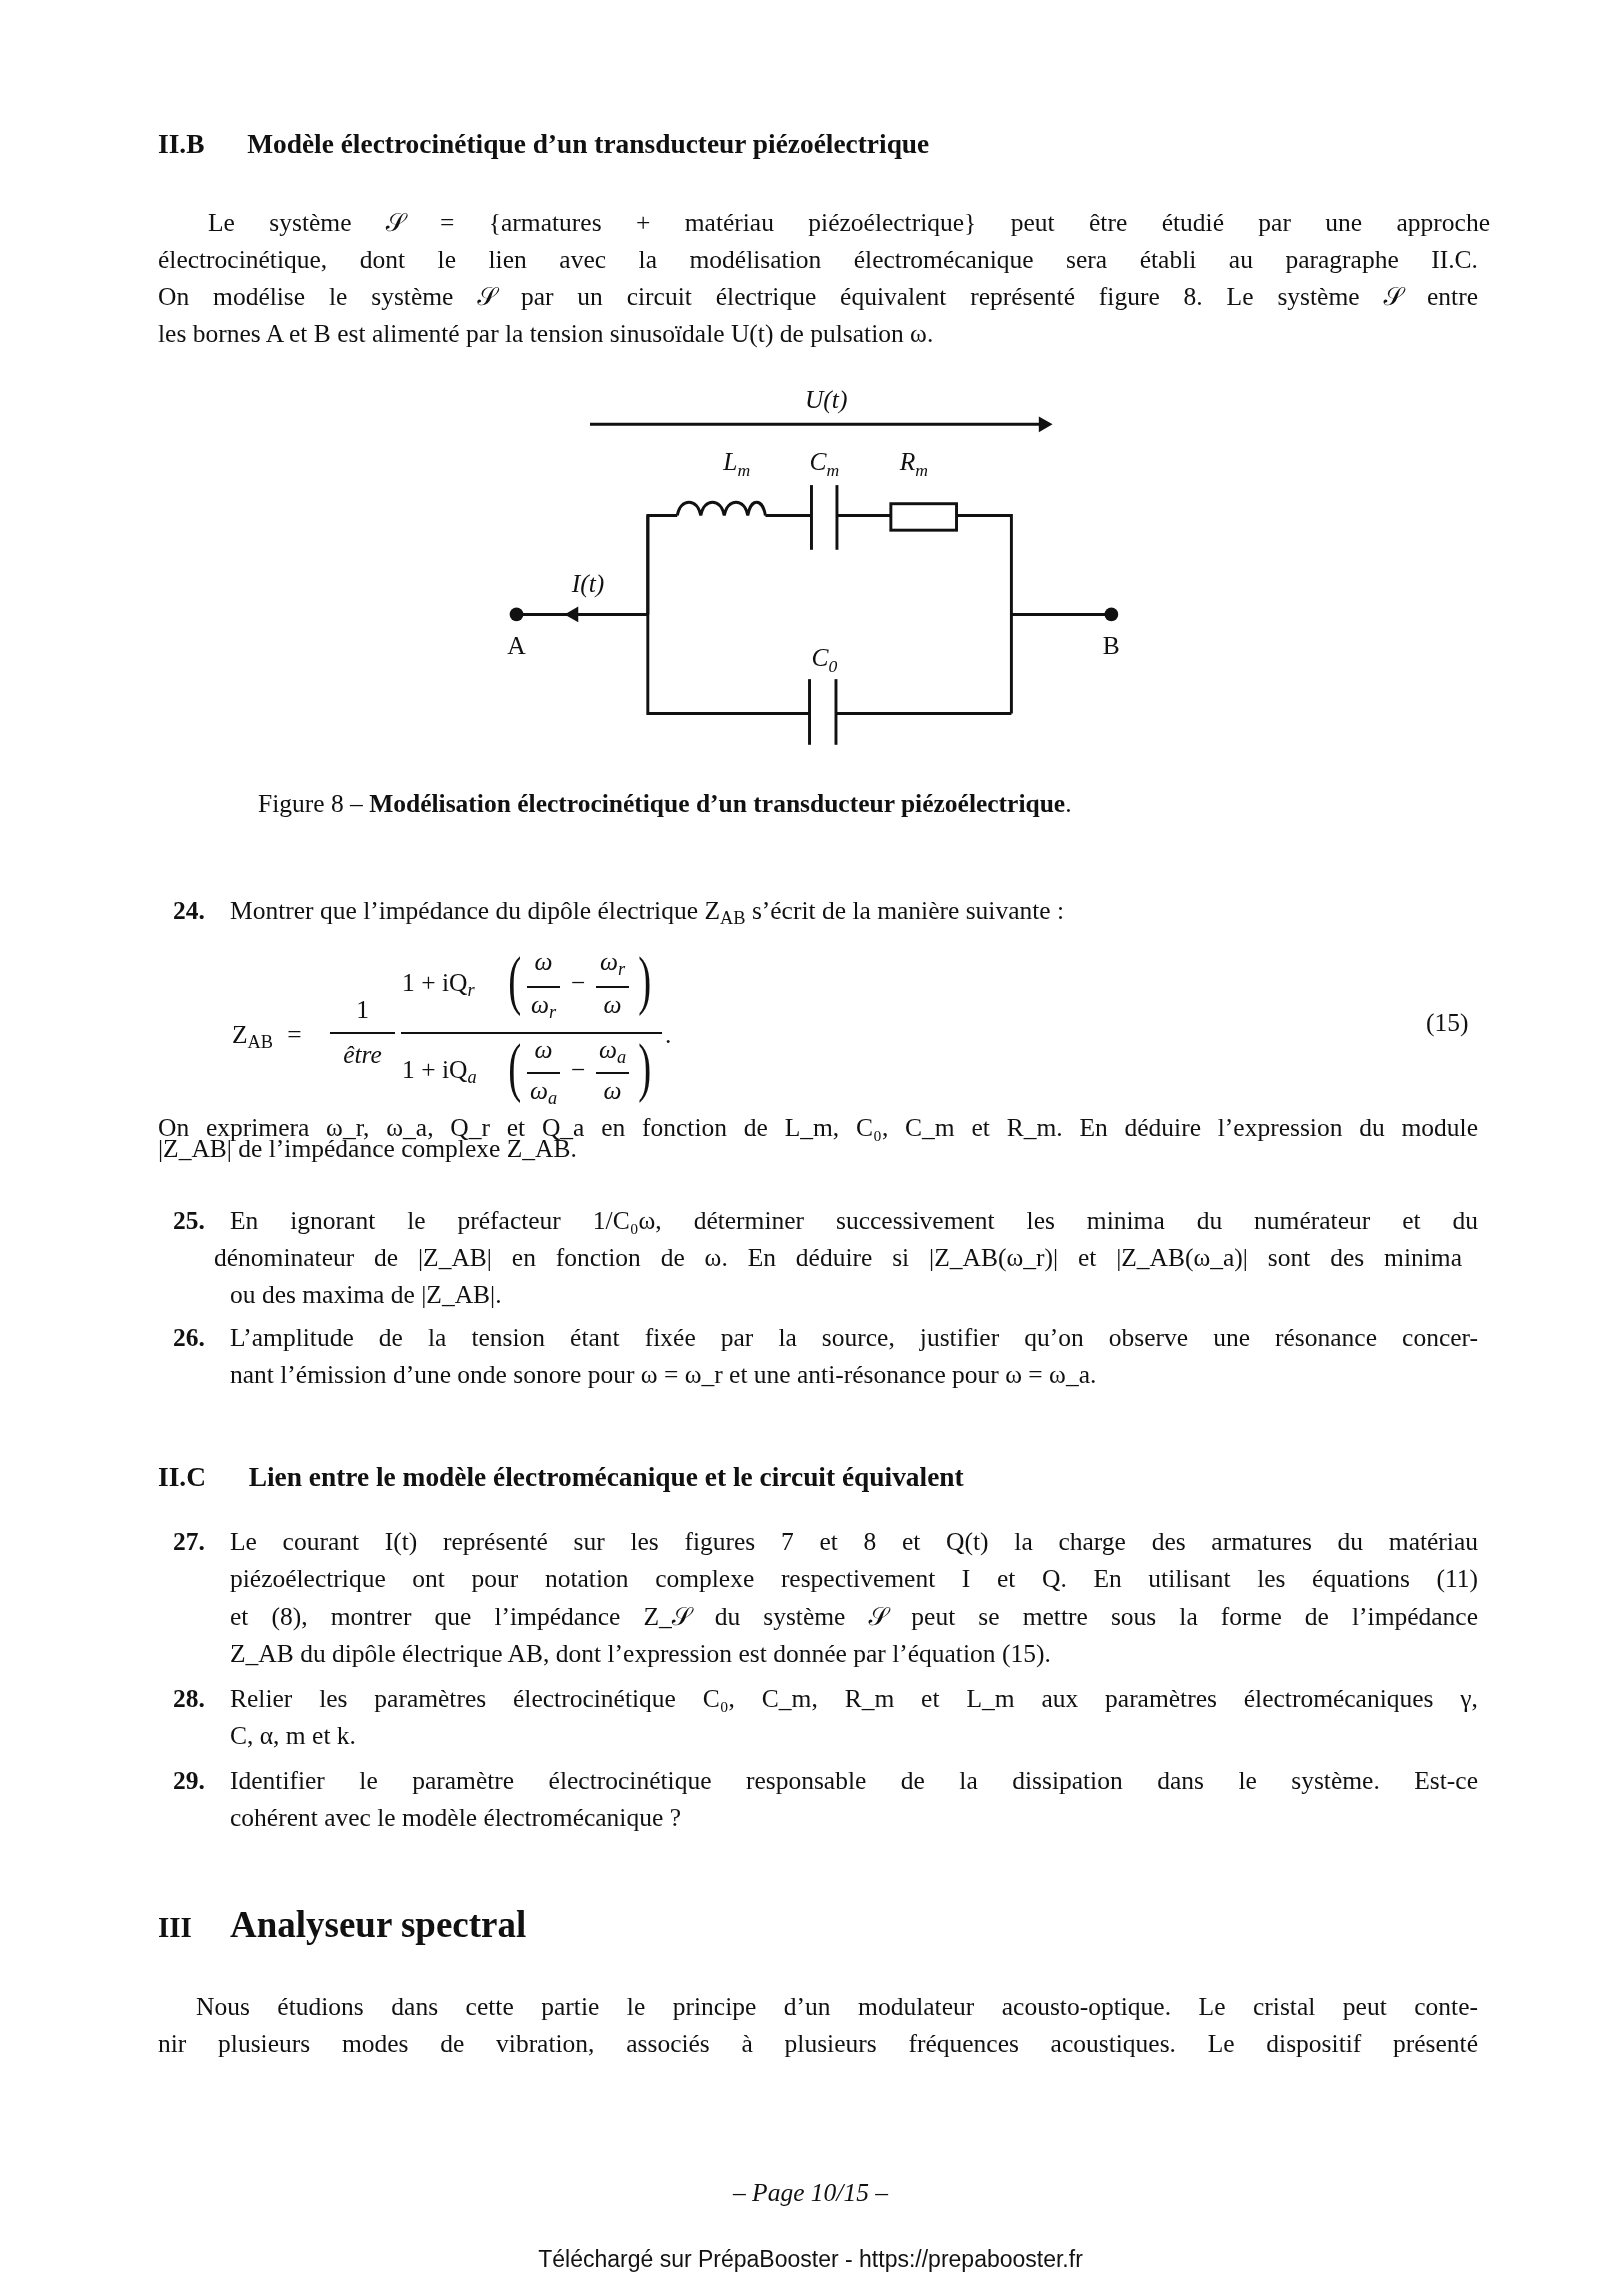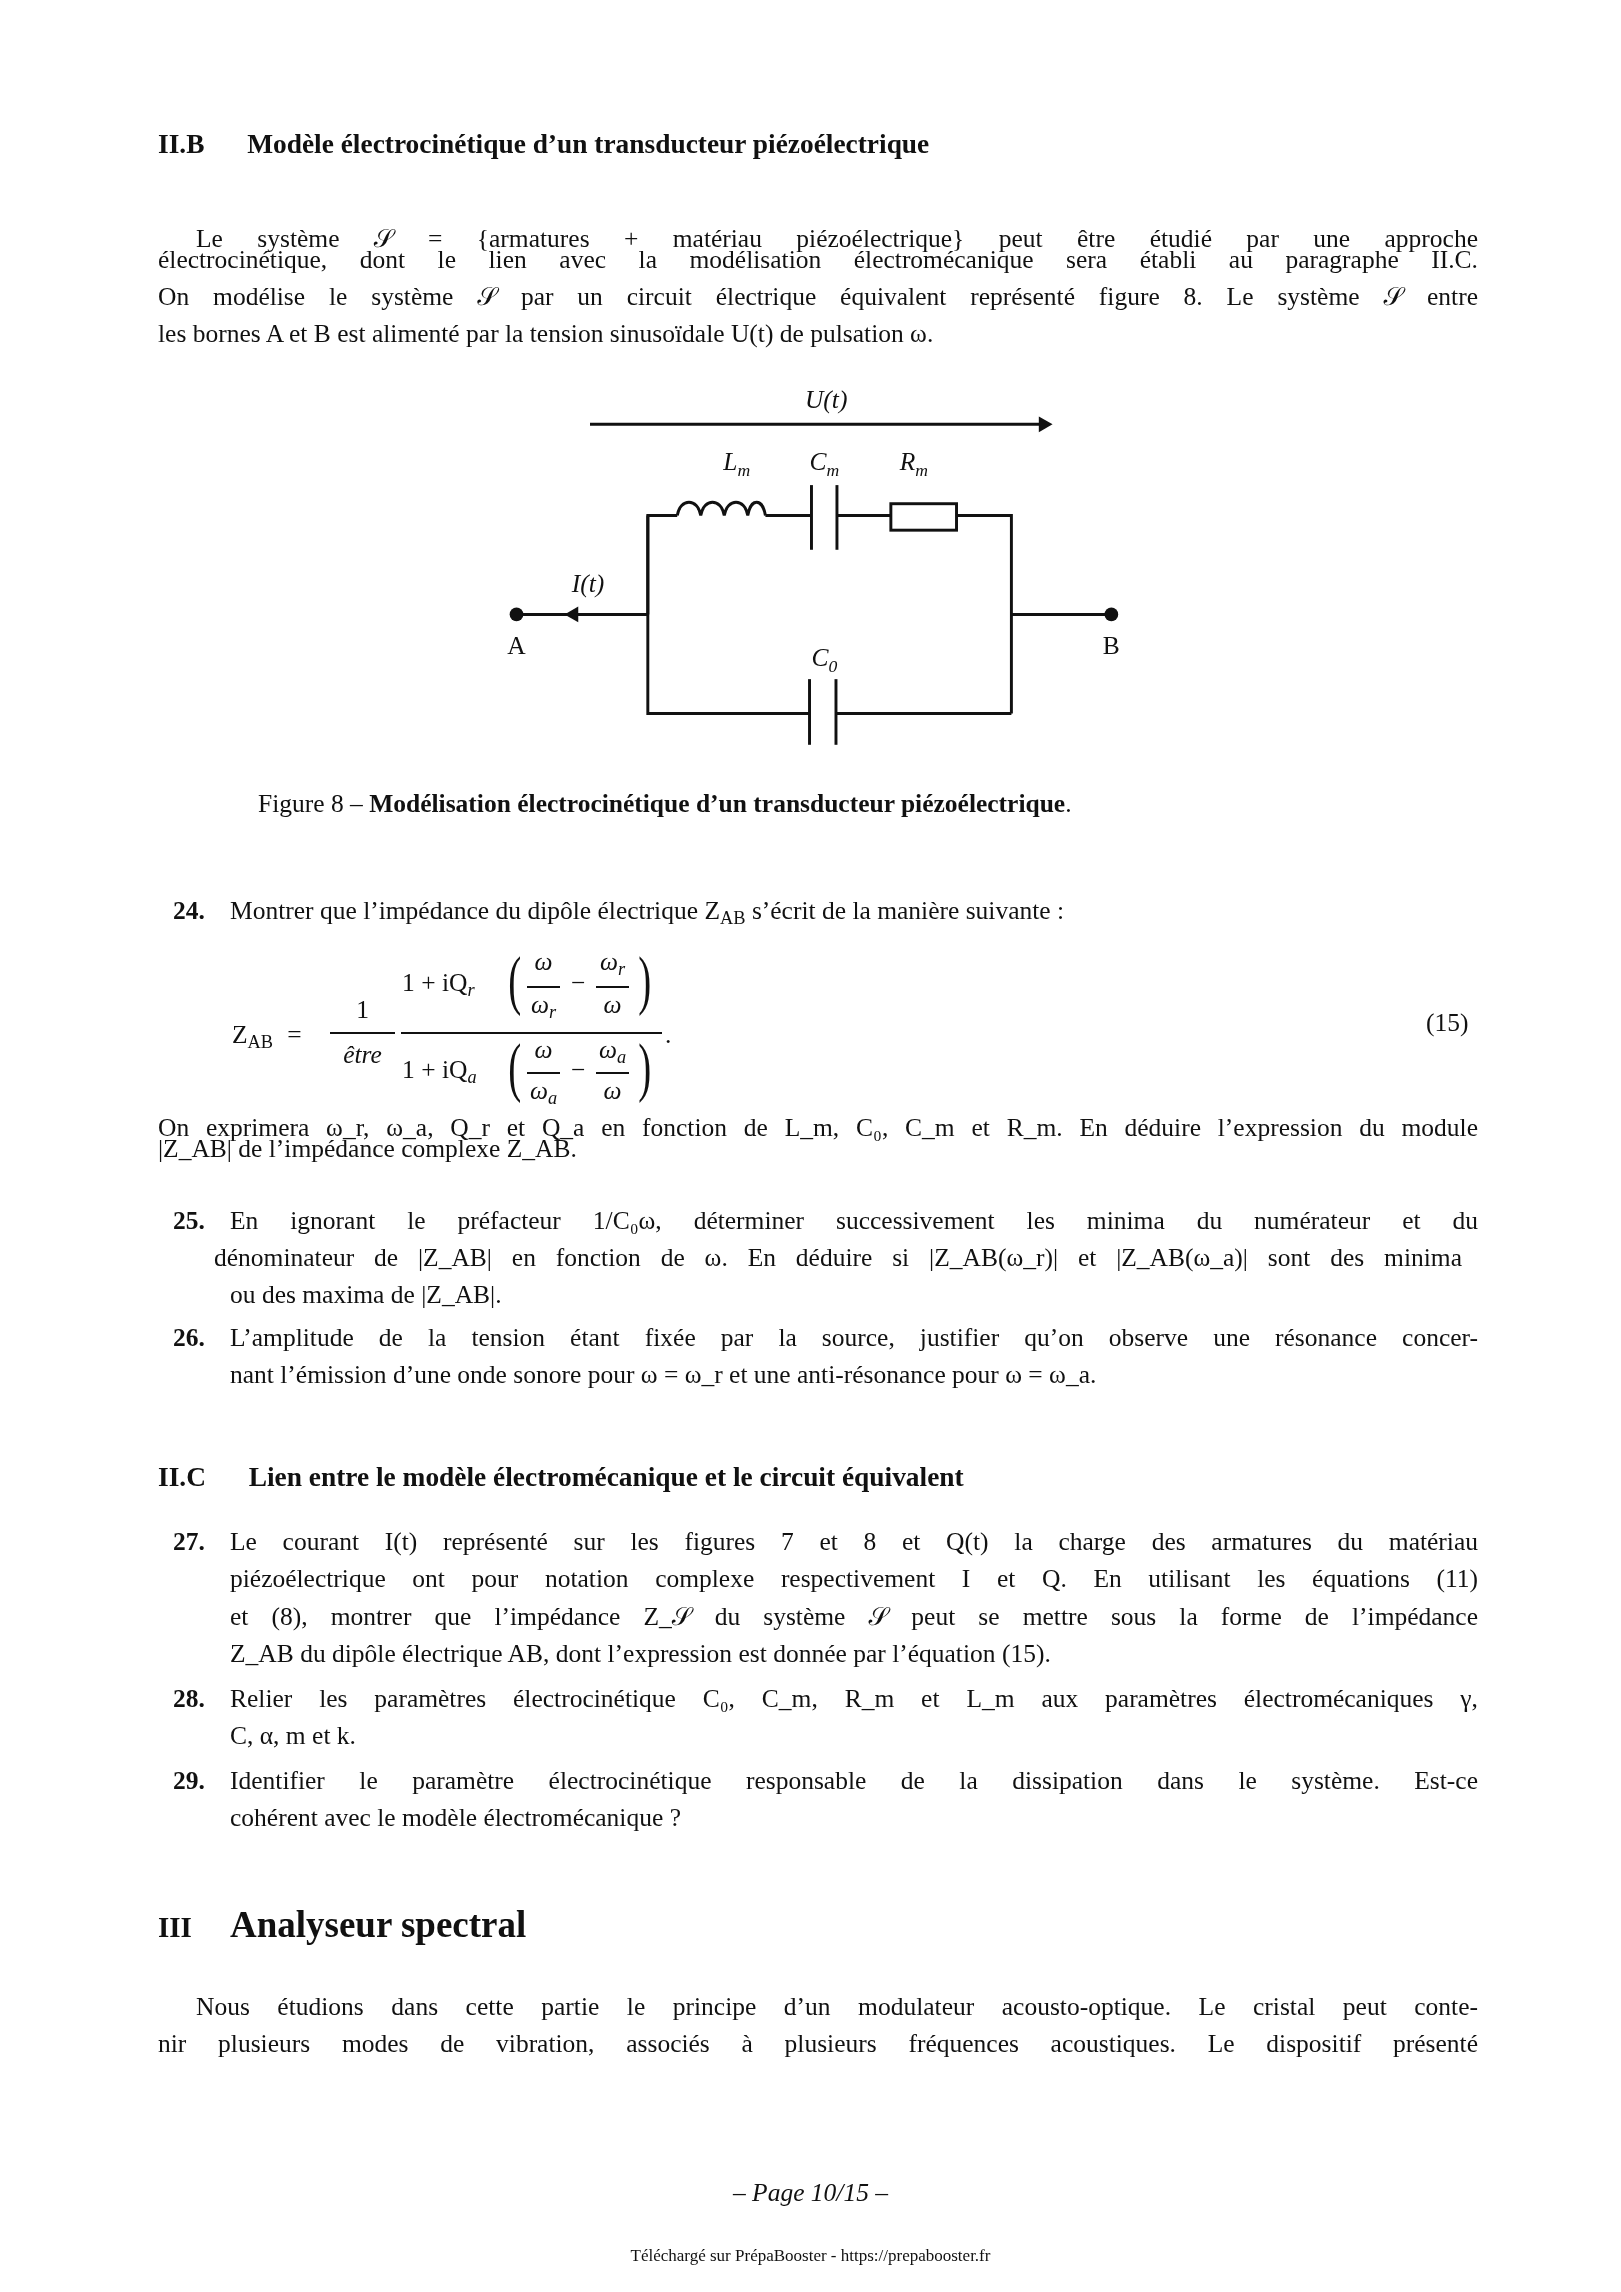--- a/index.html
+++ b/index.html
@@ -20,21 +20,21 @@
 </head>
 <body>
 
 <div class="h2" style="left:158px; top:131px;">
   <span>II.B</span>
   <span style="display:inline-block;width:29px"></span>
   <span>Modèle électrocinétique d’un transducteur piézoélectrique</span>
 </div>
 
 <div>
-  <div class="ln just" style="left:196px; width:1282px; top:210px;margin-top:16px;">Le système 𝒮 = {armatures  +  matériau piézoélectrique} peut être étudié par une approche</div>
+  <div class="ln just" style="left:208px; width:1282px; top:210px;">Le système 𝒮 = {armatures  +  matériau piézoélectrique} peut être étudié par une approche</div>
   <div class="ln just" style="left:158px; width:1320px; top:247px;">électrocinétique, dont le lien avec la modélisation électromécanique sera établi au paragraphe II.C.</div>
   <div class="ln just" style="left:158px; width:1320px; top:284px;">On modélise le système 𝒮 par un circuit électrique équivalent représenté figure 8. Le système 𝒮 entre</div>
   <div class="ln" style="left:158px; top:321px;">les bornes A et B est alimenté par la tension sinusoïdale U(t) de pulsation ω.</div>
 </div>
 
 <svg width="1621" height="784" viewBox="0 0 1654 800" style="position:absolute; left:0; top:0;">
   <defs>
     <marker id="arrowhead" markerWidth="10" markerHeight="10" refX="8" refY="5" orient="auto">
       <path d="M0,0 L10,5 L0,10 Z" fill="#111"></path>
     </marker>
@@ -181,14 +181,14 @@
 <div class="h1" style="left:158px; top:1906px;">
   <span style="font-variant:small-caps; font-size:29px;">III</span>
   <span style="display:inline-block;width:21.6px"></span>
   <span>Analyseur spectral</span>
 </div>
 
 <div class="ln just" style="left:196px; width:1282px; top:1994px;">Nous étudions dans cette partie le principe d’un modulateur acousto-optique. Le cristal peut conte-</div>
 <div class="ln just" style="left:158px; width:1320px; top:2031px;">nir plusieurs modes de vibration, associés à plusieurs fréquences acoustiques. Le dispositif présenté</div>
 
 <div class="footer i" style="top:2178px; font-size:25.5px;">– Page 10/15 –</div>
-<div class="footer" style="top:2246px; font-size:17px; font-family:Liberation Serif, serif;">Téléchargé sur PrépaBooster - https://prepabooster.fr</div>
+<div class="footer" style="top:2246px; font-size:23px; font-family:Liberation Sans, sans-serif;">Téléchargé sur PrépaBooster - https://prepabooster.fr</div>
 
 
 </body></html>

